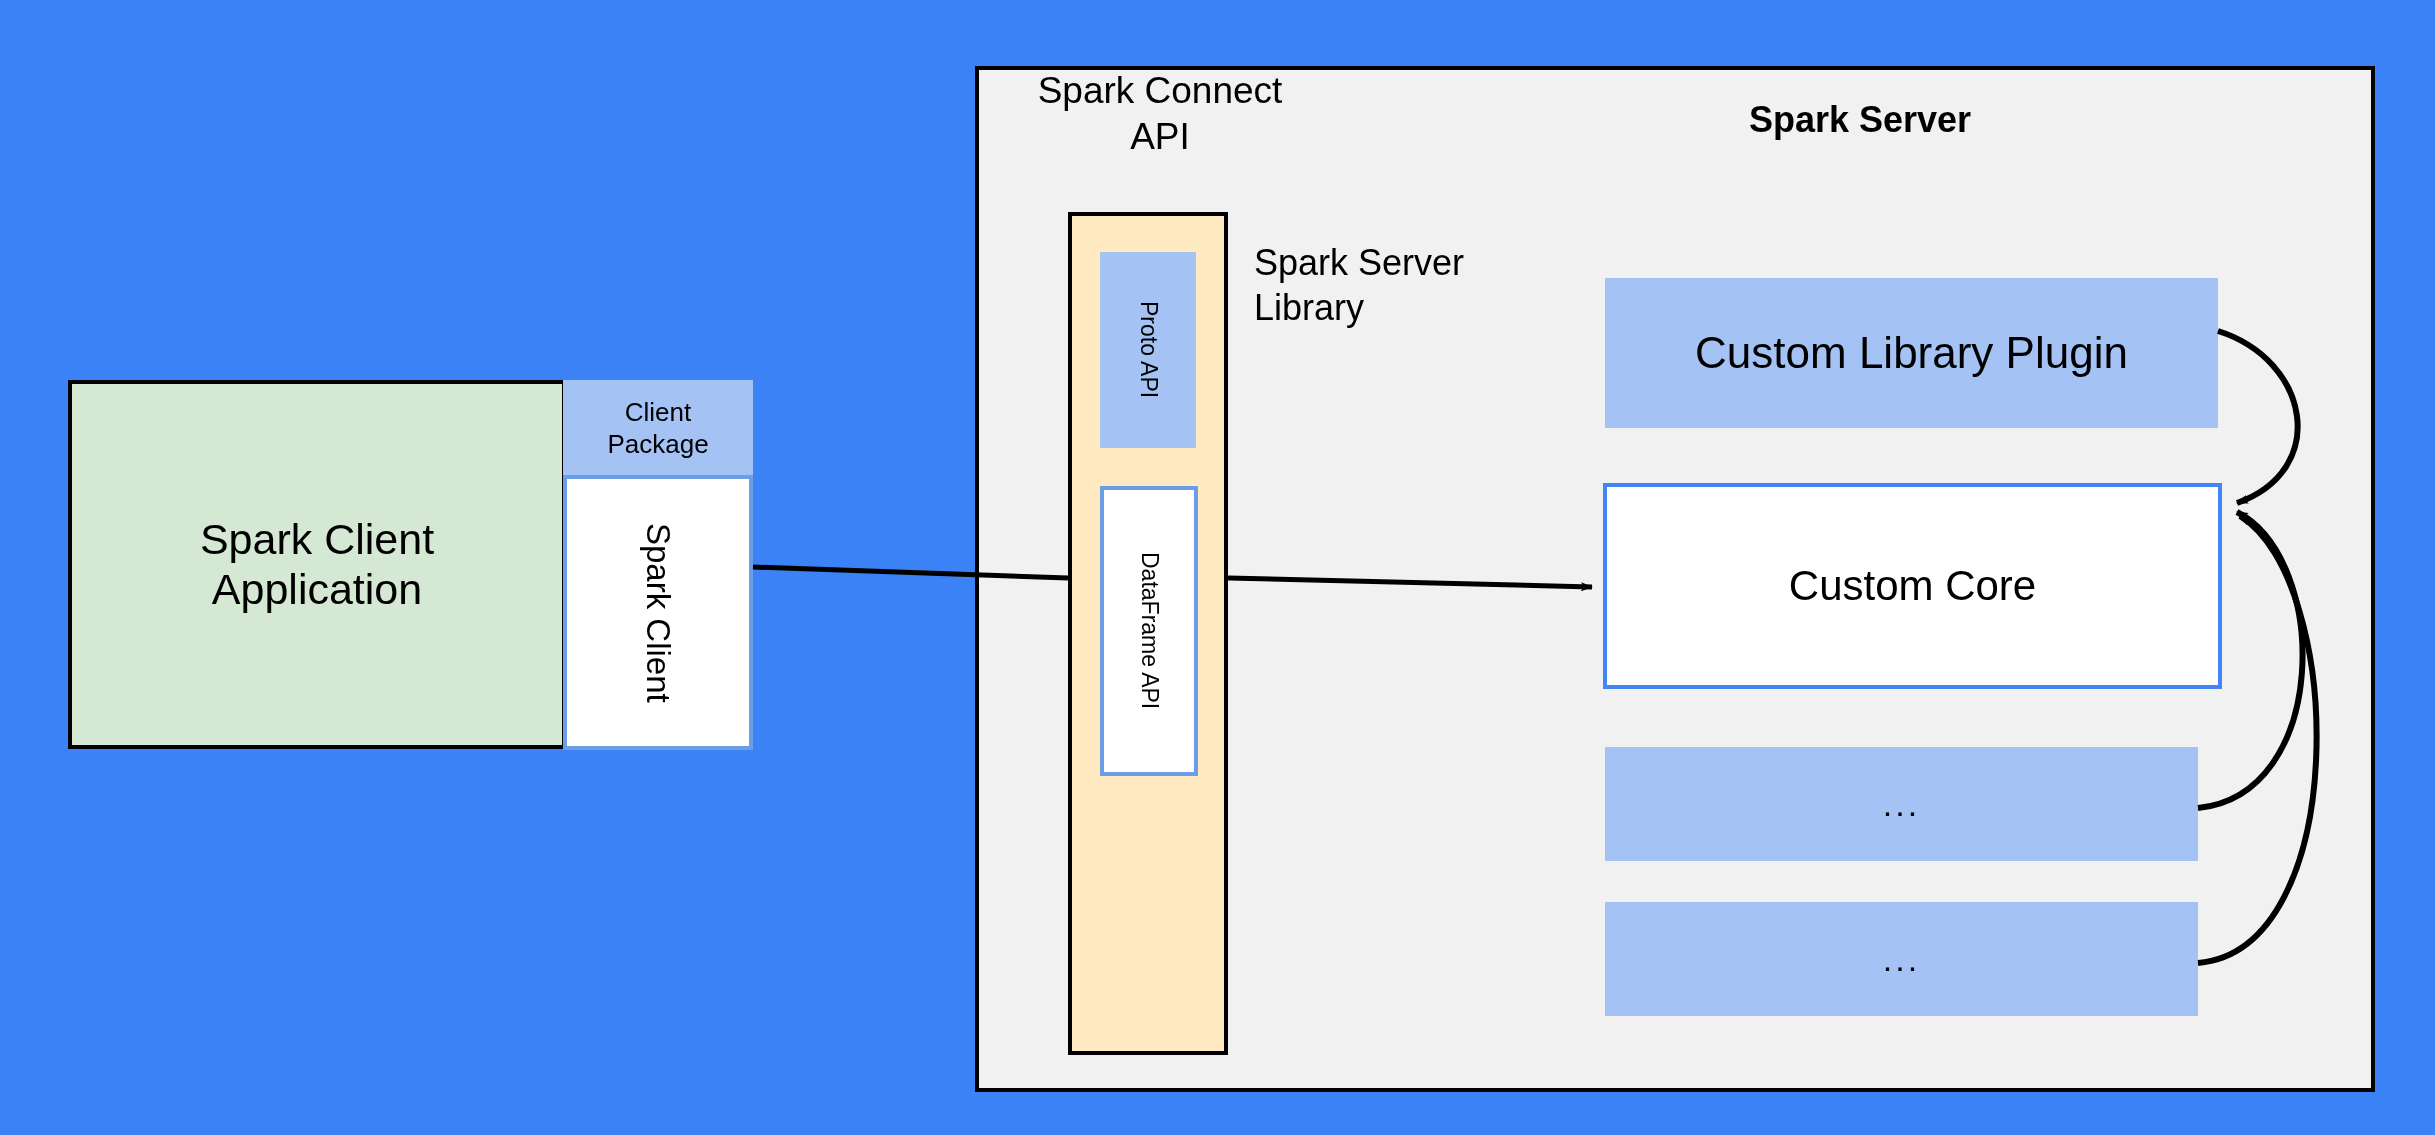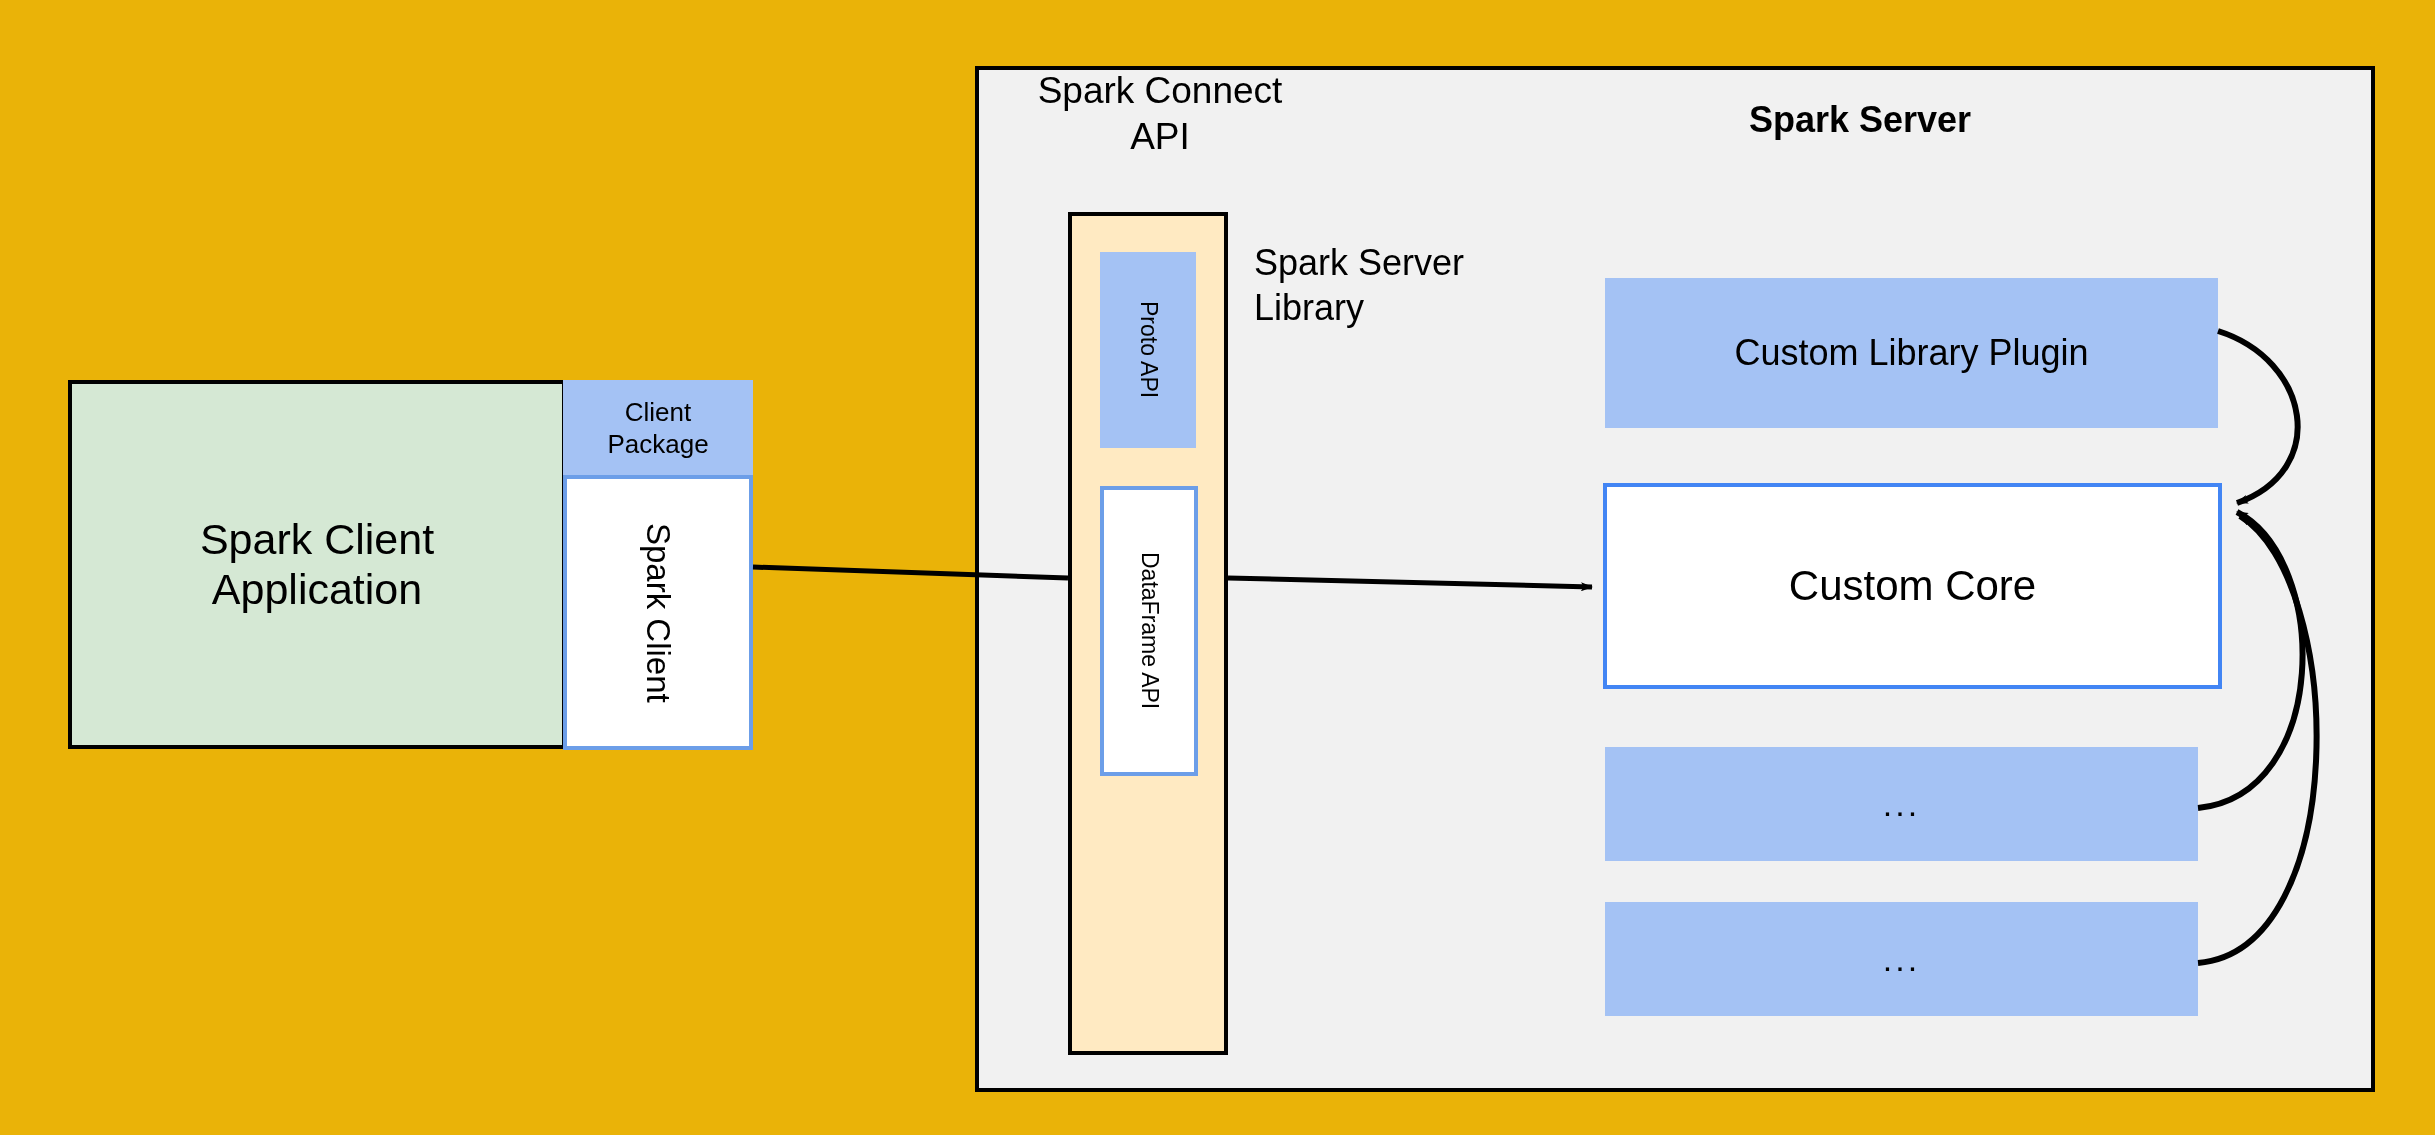--- a/index.html
+++ b/index.html
@@ -8,21 +8,21 @@
     background: #ffffff;
   }
   body {
     font-family: "Liberation Sans", sans-serif;
     color: #000000;
   }
   #canvas {
     position: relative;
     width: 2435px;
     height: 1135px;
-    background: #eab308;
+    background: #3b82f6;
     overflow: hidden;
   }
   .box {
     position: absolute;
     box-sizing: border-box;
     display: flex;
     align-items: center;
     justify-content: center;
     text-align: center;
   }
@@ -125,21 +125,21 @@
     line-height: 1.25;
     text-align: left;
     white-space: pre-line;
     z-index: 6;
   }
 
   
   #custom-library-plugin-box {
     left: 1605px; top: 278px; width: 613px; height: 150px;
     background: #a4c2f4;
-    font-size: 36px;
+    font-size: 44px;
     z-index: 3;
   }
   #spark-core-box {
     left: 1603px; top: 483px; width: 619px; height: 206px;
     background: #ffffff;
     border: 4px solid #4285f4;
     font-size: 42px;
     z-index: 3;
   }
   #ellipsis-box-1 {

